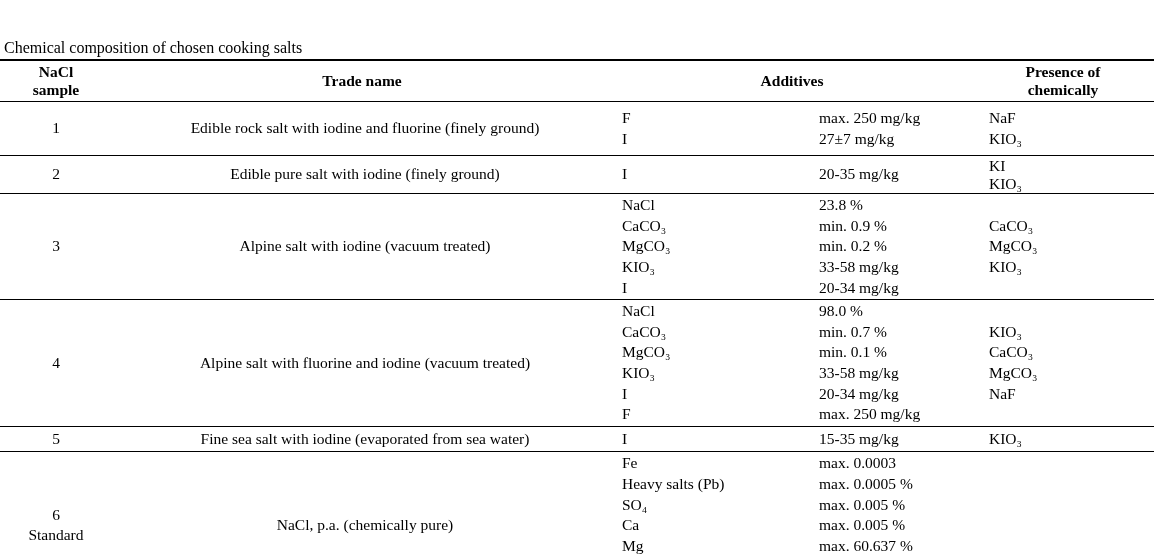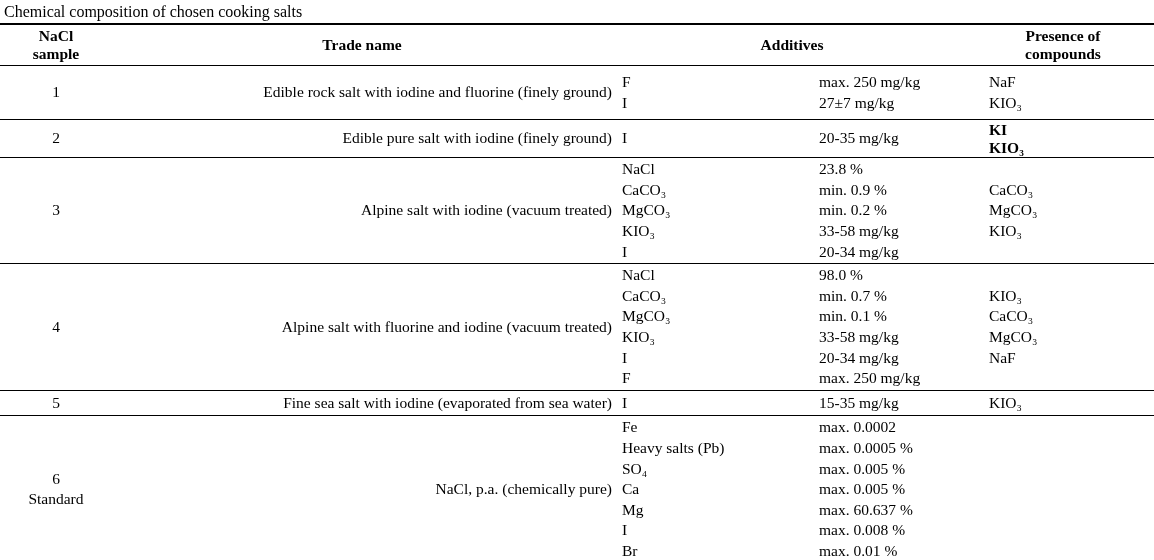--- a/index.html
+++ b/index.html
@@ -10,20 +10,21 @@
     height: 560px;
     overflow: hidden;
     font-family: "Liberation Serif", "DejaVu Serif", "DejaVu Sans", serif;
     color: #000000;
   }
   .page { width: 1154px; }
   .caption {
     font-size: 16px;
     line-height: 18px;
     padding: 3px 0 2px 4px;
+    margin-top: 36px;
   }
   table.salts {
     border-collapse: collapse;
     table-layout: fixed;
     width: 1154px;
     border-top: 2px solid #000;
     border-bottom: 2px solid #000;
     font-size: 15.5px;
   }
   col.c1 { width: 112px; }
@@ -43,27 +44,27 @@
   }
   tbody td {
     vertical-align: middle;
     padding: 1px 0;
     border-bottom: 1.5px solid #000;
   }
   tbody tr:last-child td { border-bottom: none; }
 
   .line, td.salt div { line-height: 20.6px; }
   td.salt { text-align: center; }
-  td.trade { text-align: right; padding-left: 6px; line-height: 20.6px; }
+  td.trade { text-align: center; padding-left: 6px; line-height: 20.6px; }
   td.aname { padding-left: 10px; }
   td.aval  { padding-left: 12px; }
   td.pres  { padding-left: 17px; }
 
   tr.r1 td { padding-top: 6px; padding-bottom: 6px; }
-  tr.r2 td.pres .line { line-height: 17.5px; font-weight: bold; }
+  tr.r2 td.pres .line { line-height: 17.5px; }
   tr.r5 td { padding-top: 2px; padding-bottom: 2px; }
 </style>
 </head>
 <body>
 
 <div class="page">
 
   <div class="caption">Chemical composition of chosen cooking salts</div>
 
   <table class="salts">
@@ -77,21 +78,21 @@
     <thead>
       <tr>
         <th>
           <div>NaCl</div>
           <div>sample</div>
         </th>
         <th>Trade name</th>
         <th colspan="2">Additives</th>
         <th>
           <div>Presence of</div>
-          <div>compounds</div>
+          <div>chemically</div>
         </th>
       </tr>
     </thead>
     <tbody>
 
       <tr class="r1">
         <td class="salt">
           <div>1</div>
         </td>
         <td class="trade">Edible rock salt with iodine and fluorine (finely ground)</td>
@@ -206,21 +207,21 @@
         <td class="aname">
           <div class="line">Fe</div>
           <div class="line">Heavy salts (Pb)</div>
           <div class="line">SO₄</div>
           <div class="line">Ca</div>
           <div class="line">Mg</div>
           <div class="line">I</div>
           <div class="line">Br</div>
         </td>
         <td class="aval">
-          <div class="line">max. 0.0002</div>
+          <div class="line">max. 0.0003</div>
           <div class="line">max. 0.0005 %</div>
           <div class="line">max. 0.005 %</div>
           <div class="line">max. 0.005 %</div>
           <div class="line">max. 60.637 %</div>
           <div class="line">max. 0.008 %</div>
           <div class="line">max. 0.01 %</div>
         </td>
         <td class="pres"></td>
       </tr>
 

